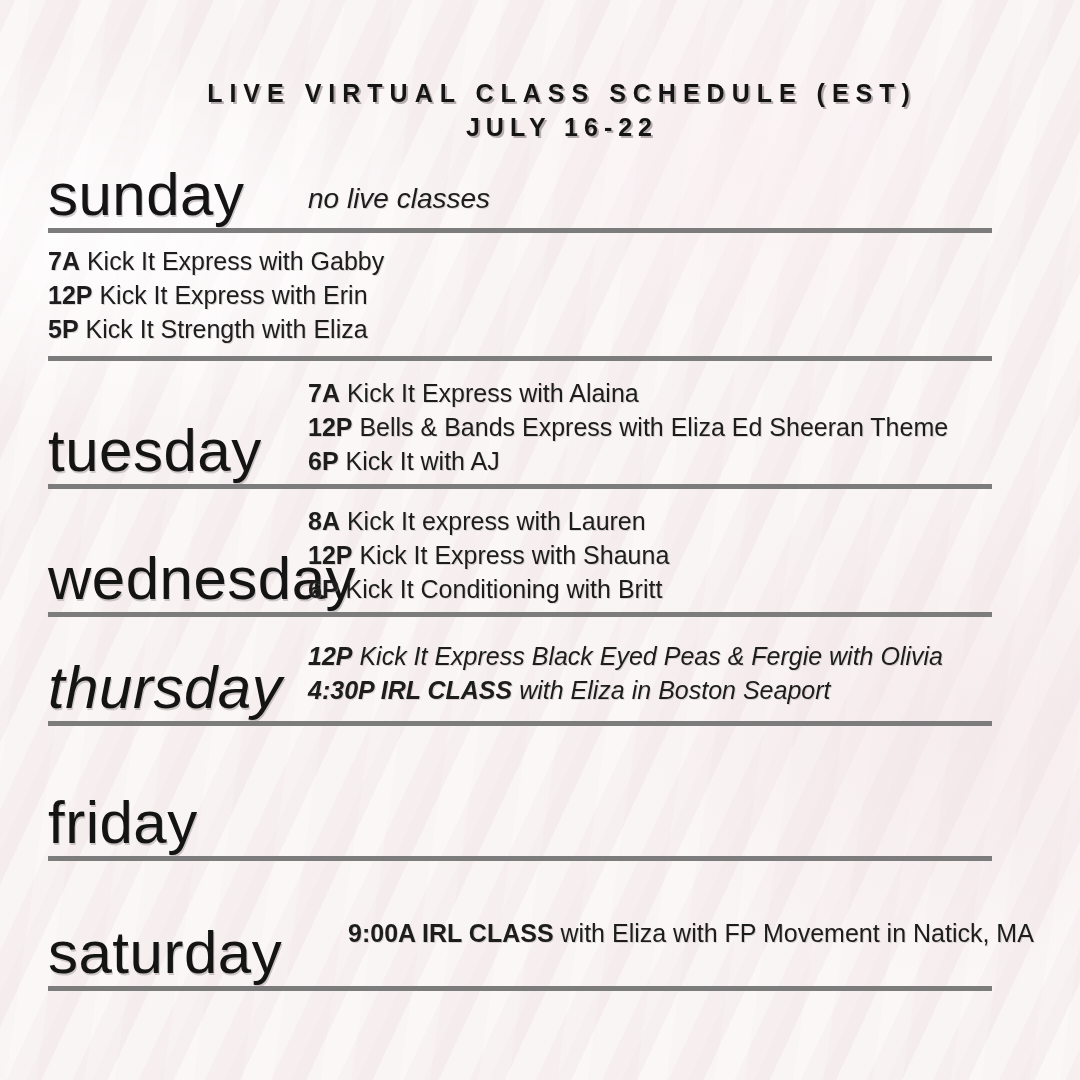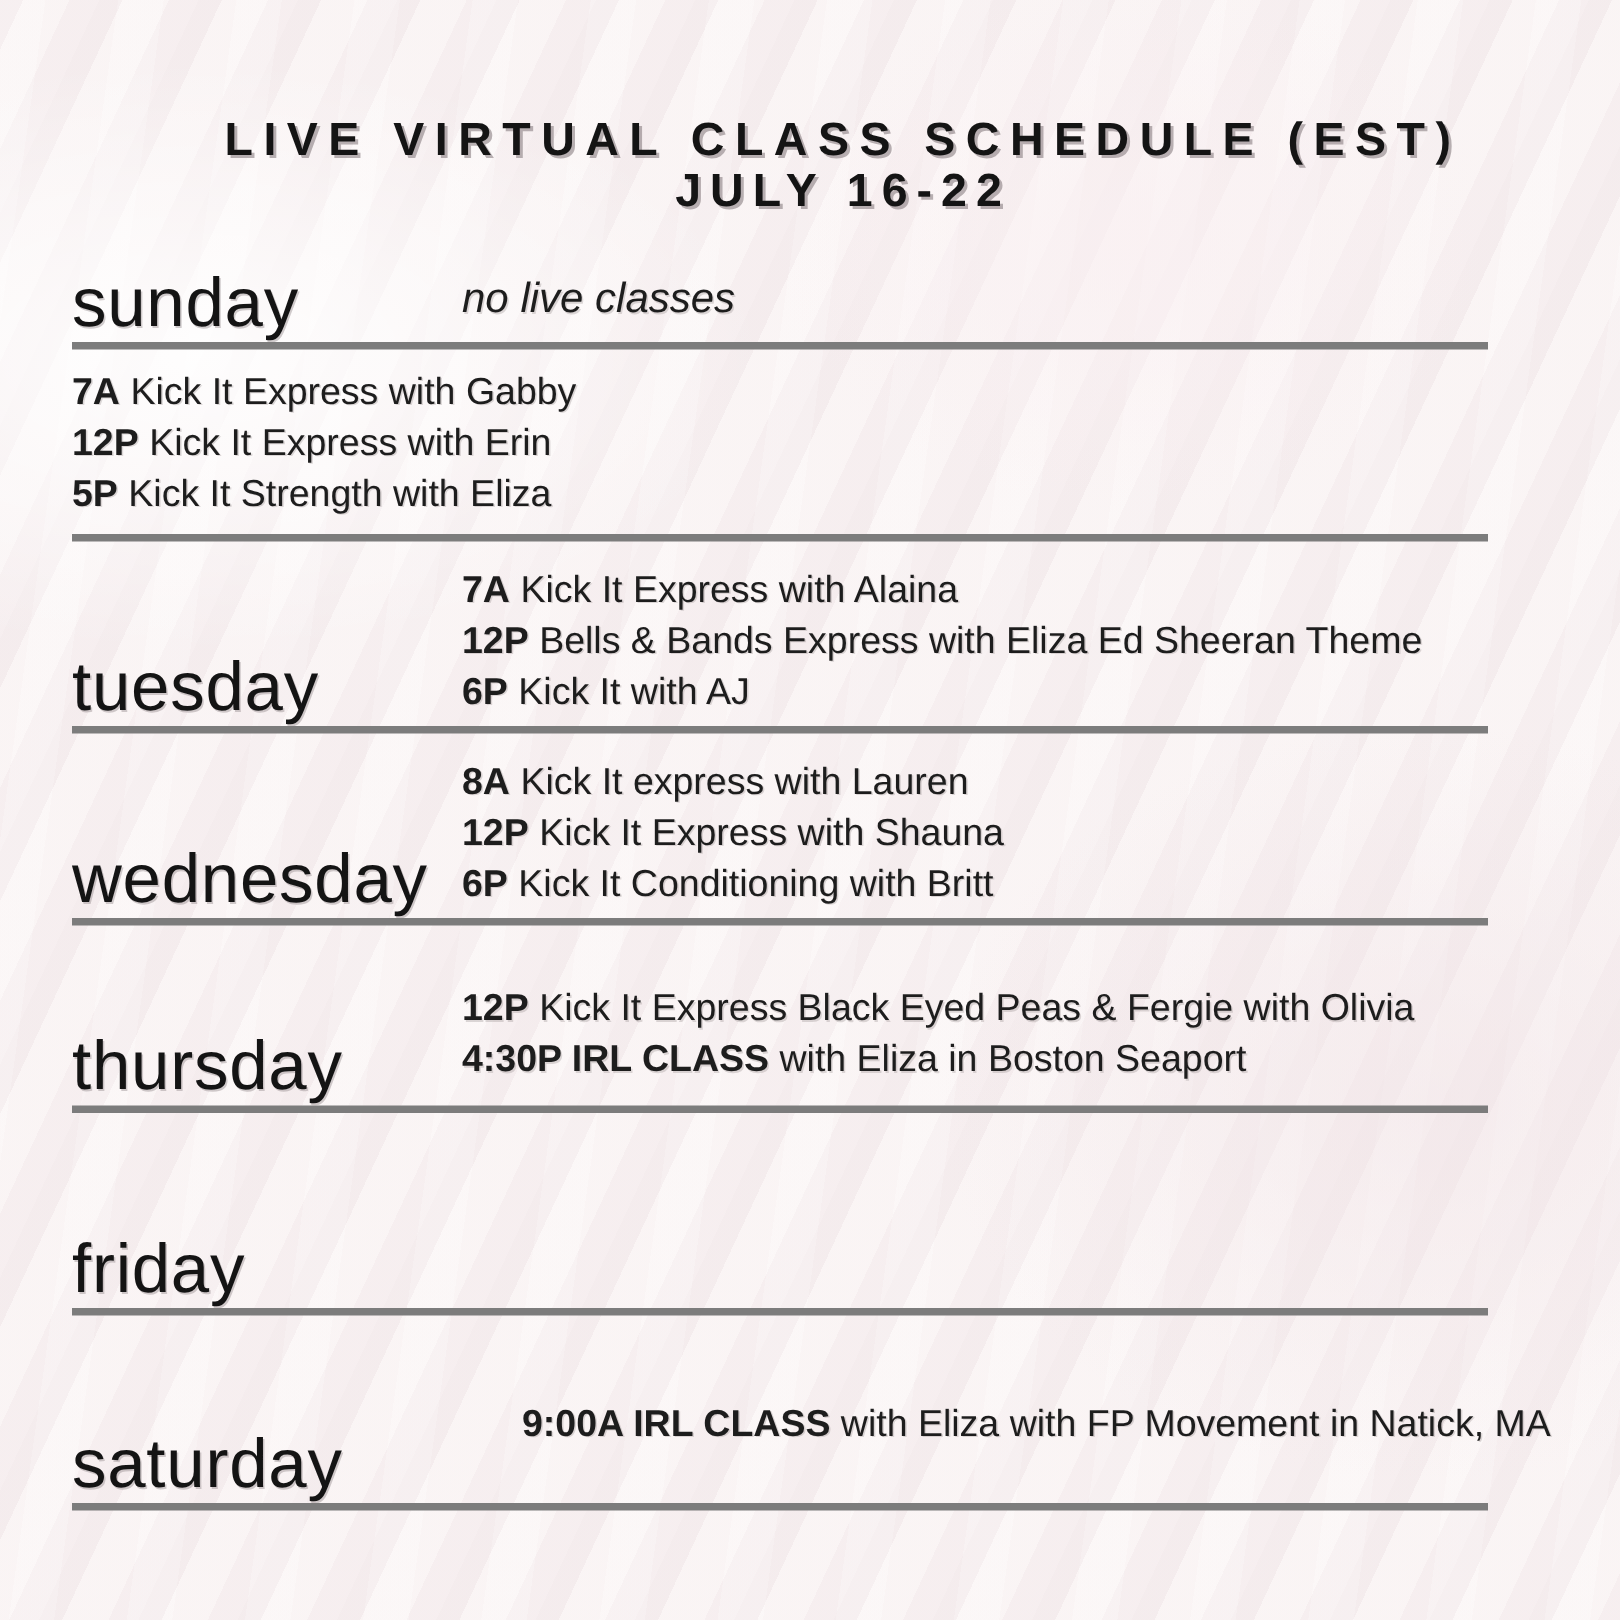--- a/index.html
+++ b/index.html
@@ -14,41 +14,41 @@
       radial-gradient(ellipse 620px 320px at 12% 22%, rgba(255,255,255,0.85), rgba(255,255,255,0) 62%),
       radial-gradient(ellipse 540px 420px at 88% 68%, rgba(241,228,231,0.55), rgba(241,228,231,0) 60%),
       radial-gradient(ellipse 400px 300px at 70% 15%, rgba(250,240,242,0.7), rgba(250,240,242,0) 60%),
       repeating-linear-gradient(115deg, rgba(238,226,229,0.30) 0 14px, rgba(253,249,249,0.45) 14px 42px, rgba(243,233,236,0.28) 42px 60px),
       repeating-linear-gradient(98deg, rgba(255,255,255,0.22) 0 30px, rgba(240,229,232,0.18) 30px 78px);
   }
   .header{
     height:160px;box-sizing:border-box;padding-top:76px;text-align:center;
   }
   .title-line{
-    font-weight:700;font-size:31px;letter-spacing:7px;color:#141414;
+    font-weight:700;font-size:25px;letter-spacing:7px;color:#141414;
     line-height:34px;
     text-shadow:2px 2px 0 rgba(128,117,120,0.55);
     padding-left:44px;
   }
   .title-line.second{letter-spacing:6px;}
   .row{
     width:944px;margin-left:48px;box-sizing:border-box;
     border-bottom:5px solid #7c7c7c;
     display:flex;align-items:flex-end;
   }
   .r-sun{height:73px;}
   .r-mon{height:128px;}
   .r-tue{height:128px;}
   .r-wed{height:128px;}
-  .r-thu{height:125px;}
+  .r-thu{height:109px;font-style:italic;}
   .r-fri{height:135px;}
   .r-sat{height:130px;gap:40px;}
   .day{
     width:260px;flex:0 0 260px;
-    font-size:46px;line-height:1.12;color:#141414;letter-spacing:0.5px;
+    font-size:60px;line-height:1.12;color:#141414;letter-spacing:0.5px;
     text-shadow:1px 1.5px 0 rgba(140,130,133,0.4);
   }
   .classes{
     flex:1;min-width:0;
     font-size:25px;line-height:34px;color:#1d1d1d;
     text-shadow:1px 1px 0 rgba(158,148,150,0.35);
   }
   .pb-sun{padding-bottom:12px;}
   .pb-mon{padding-bottom:10px;}
   .pb-tue{padding-bottom:6px;}

